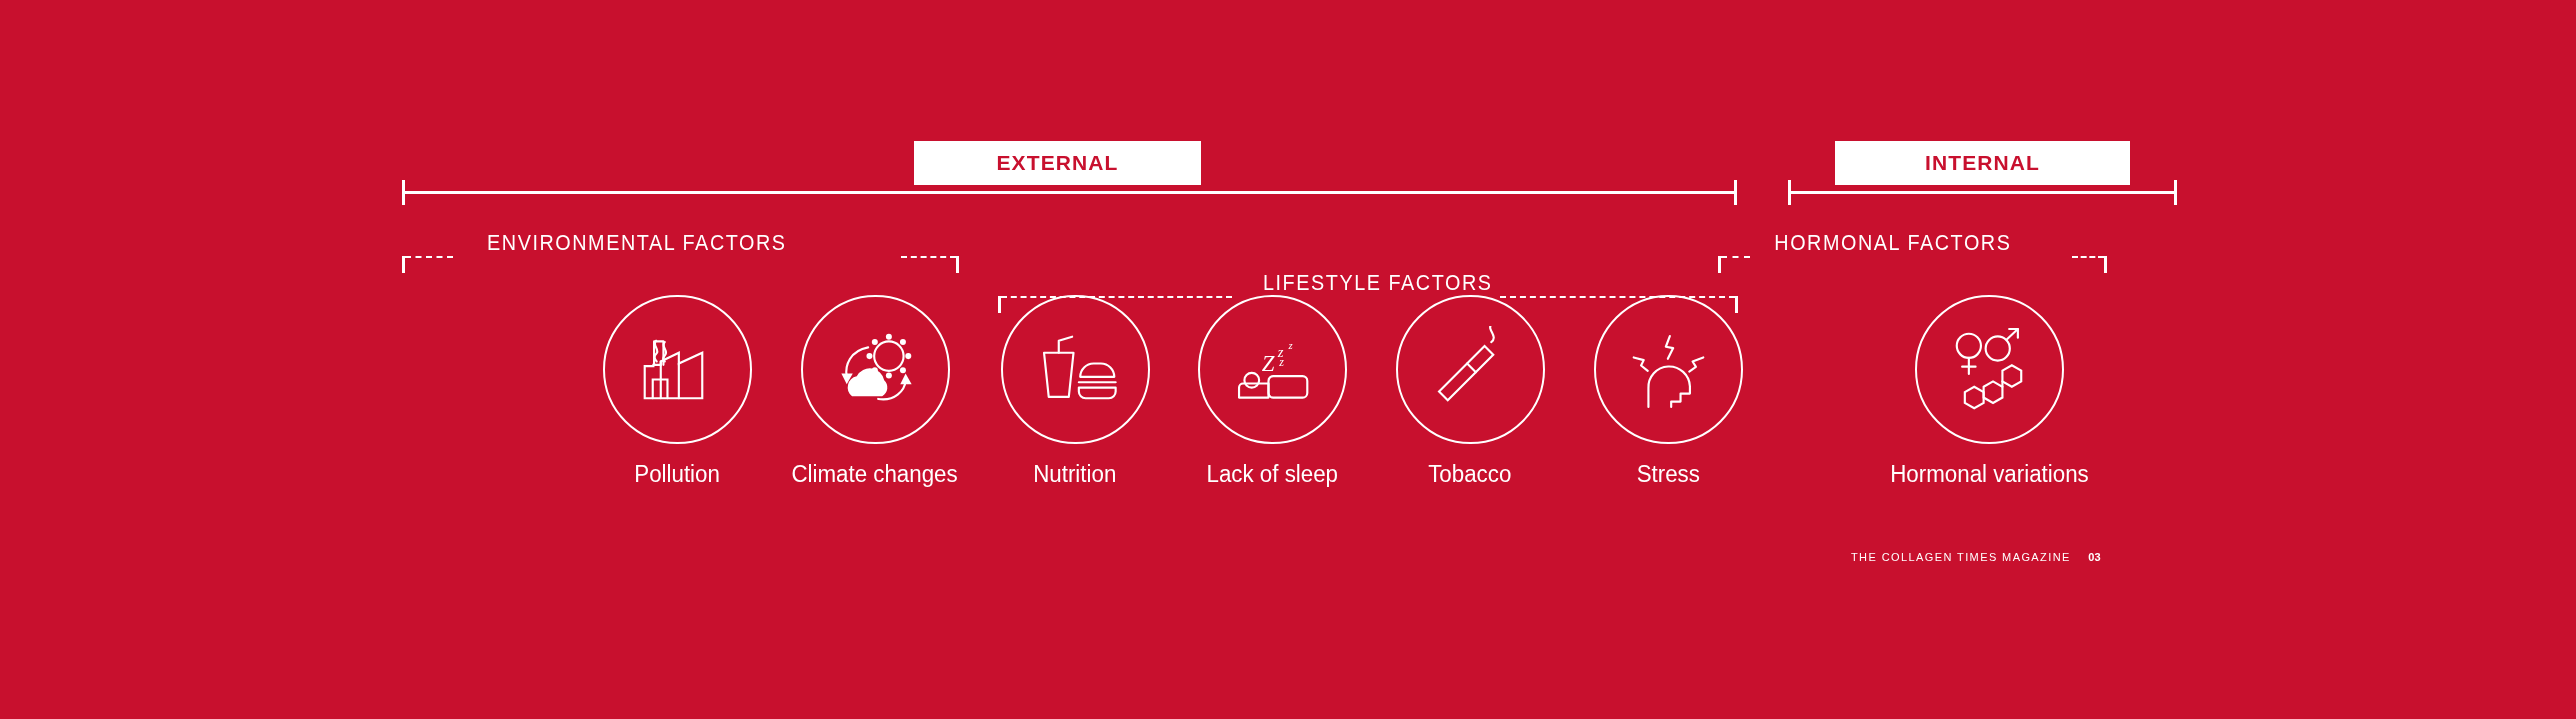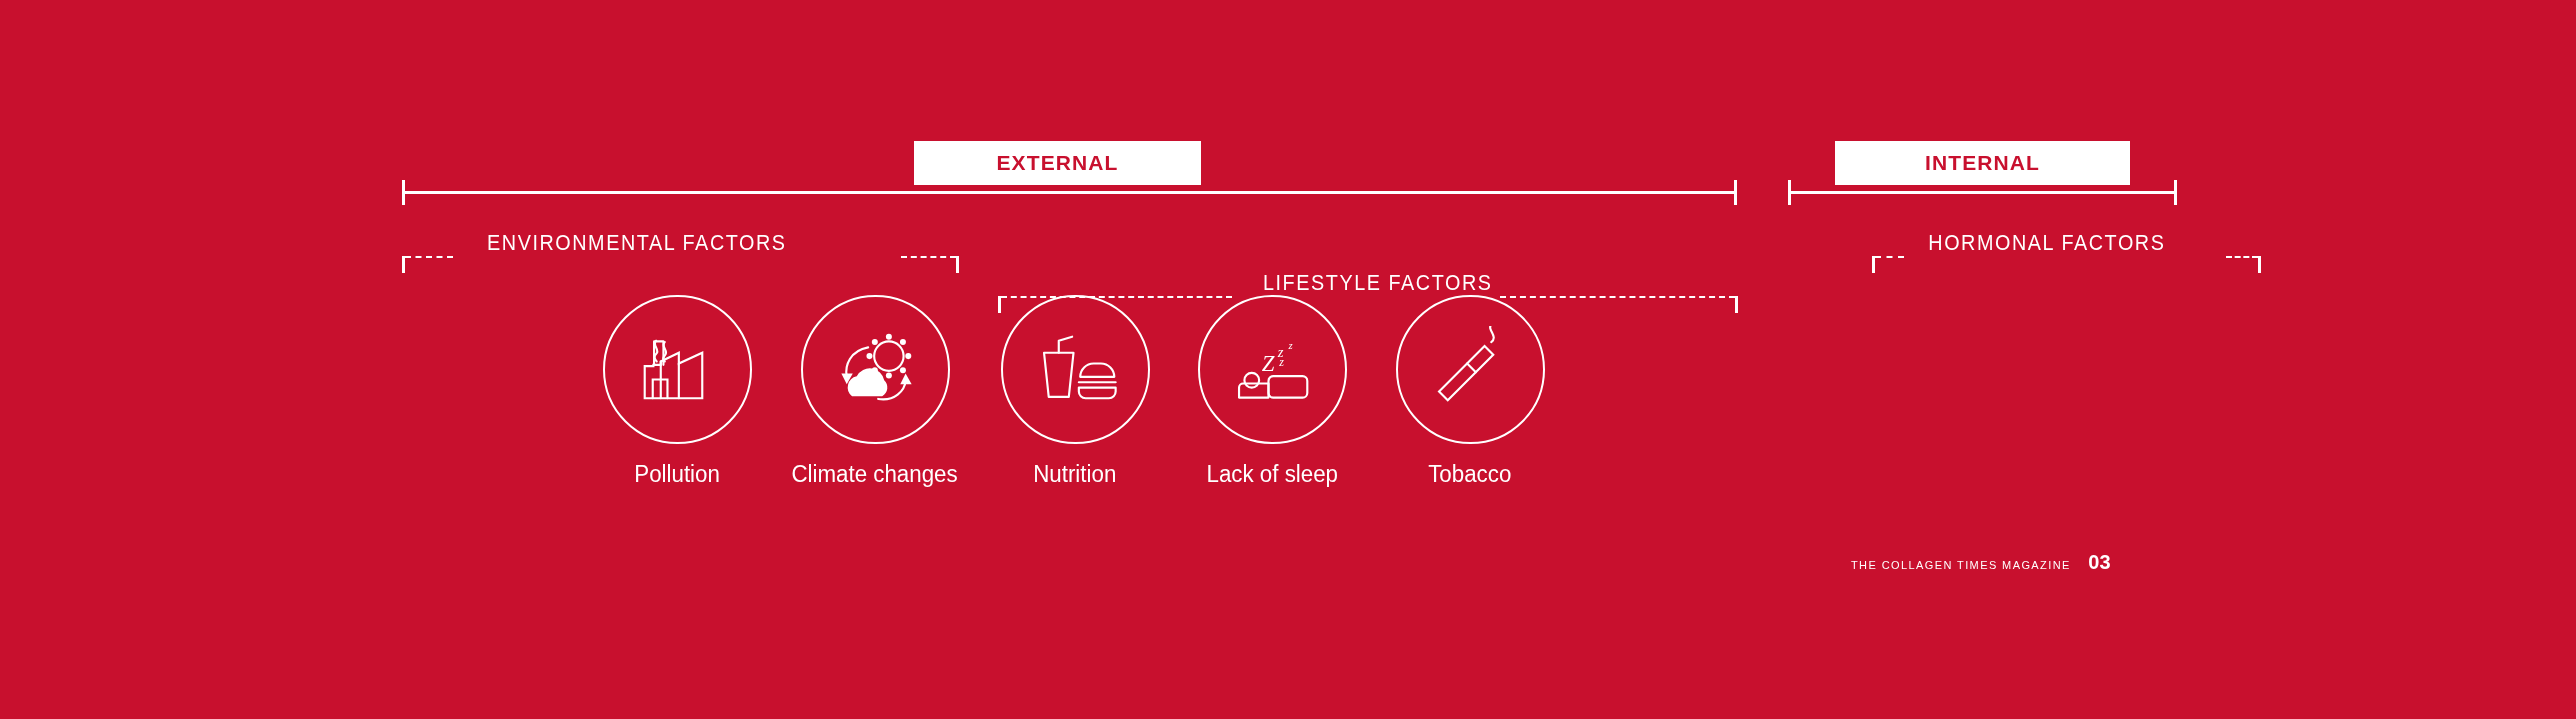--- a/index.html
+++ b/index.html
@@ -118,21 +118,21 @@
     align-items: baseline;
     gap: 17.4px;
     color: #ffffff;
   }
   #footer .fname {
     font-size: 11px;
     letter-spacing: 1.4px;
     font-weight: 300;
   }
   #footer .fnum {
-    font-size: 20px;
+    font-size: 11px;
     font-weight: 700;
     letter-spacing: 0.3px;
   }
 </style>
 </head>
 <body>
 
 <div class="stage">
 
   <div class="bracket" id="bracket-external"></div>
@@ -150,21 +150,21 @@
   </div>
 
   <div class="dashgroup" id="group-lifestyle" style="left:998px; width:740px;margin-top:40px;">
     <div class="dashtick" style="left:0;"></div>
     <div class="dashline" style="left:2.7px; width:231px;"></div>
     <div class="dashlabel" style="left:255px;">LIFESTYLE FACTORS</div>
     <div class="dashline" style="right:2.7px; width:235px;"></div>
     <div class="dashtick" style="right:0;"></div>
   </div>
 
-  <div class="dashgroup" id="group-hormonal" style="left:1872px; width:389px;">
+  <div class="dashgroup" id="group-hormonal" style="left:1718px; width:389px;">
     <div class="dashtick" style="left:0;"></div>
     <div class="dashline" style="left:2.7px; width:29.5px;"></div>
     <div class="dashlabel" style="left:46px;">HORMONAL FACTORS</div>
     <div class="dashline" style="right:2.7px; width:32px;"></div>
     <div class="dashtick" style="right:0;"></div>
   </div>
 
 
   <div class="icon-col" style="left:600px;">
     <div class="icon-circle">
@@ -248,21 +248,53 @@
         <g fill="none" stroke="#fff" stroke-width="3.2" stroke-linecap="round" stroke-linejoin="round">
           <path d="M18 98 L86 30 L99 43 L31 111 Z" stroke-linejoin="miter"></path>
           <line x1="60" y1="56" x2="73" y2="69"></line>
           <path d="M96 24 c8 -6 1 -13 -1 -19 c-2 -5 2 -9 6 -11"></path>
         </g>
       </svg>
     </div>
     <div class="icon-label">Tobacco</div>
   </div>
 
-
+  <div class="icon-col" style="left:1591px;">
+    <div class="icon-circle">
+      <svg width="91" height="91" viewBox="0 0 136 136">
+        <g fill="none" stroke="#fff" stroke-width="3.2" stroke-linecap="round" stroke-linejoin="round">
+          <path d="M38 124 L38 96 a31 31 0 0 1 62 -3 L100 104 L86 104 L86 116 L72 116 L72 124"></path>
+          <path d="M70 18 L64 34 L75 36 L67 52"></path>
+          <path d="M16 50 L31 54 L27 62 L37 70"></path>
+          <path d="M120 50 L104 56 L109 64 L99 71"></path>
+        </g>
+      </svg>
+    </div>
+    <div class="icon-label">Stress</div>
+  </div>
+
+  <div class="icon-col" style="left:1912px;">
+    <div class="icon-circle">
+      <svg width="94" height="94" viewBox="0 0 140 140">
+        <g fill="none" stroke="#fff" stroke-width="3.2" stroke-linecap="round" stroke-linejoin="round">
+          <circle cx="40" cy="34" r="18"></circle>
+          <line x1="40" y1="52" x2="40" y2="76"></line>
+          <line x1="30" y1="65" x2="50" y2="65"></line>
+          <circle cx="83" cy="38" r="18"></circle>
+          <line x1="96" y1="25" x2="113" y2="9"></line>
+          <polyline points="100,9 113,9 113,22"></polyline>
+          <polygon points="62,95 76,87 90,95 90,111 76,119 62,111" stroke-linejoin="miter"></polygon>
+          <polygon points="34,103 48,95 62,103 62,119 48,127 34,119" stroke-linejoin="miter"></polygon>
+          <polygon points="90,71 104,63 118,71 118,87 104,95 90,87" stroke-linejoin="miter"></polygon>
+          <line x1="90" y1="87" x2="90" y2="95"></line>
+        </g>
+      </svg>
+    </div>
+    <div class="icon-label">Hormonal variations</div>
+  </div>
 
   <div id="footer">
     <span class="fname">THE COLLAGEN TIMES MAGAZINE</span>
     <span class="fnum">03</span>
   </div>
 
 </div>
 
 
 </body></html>

